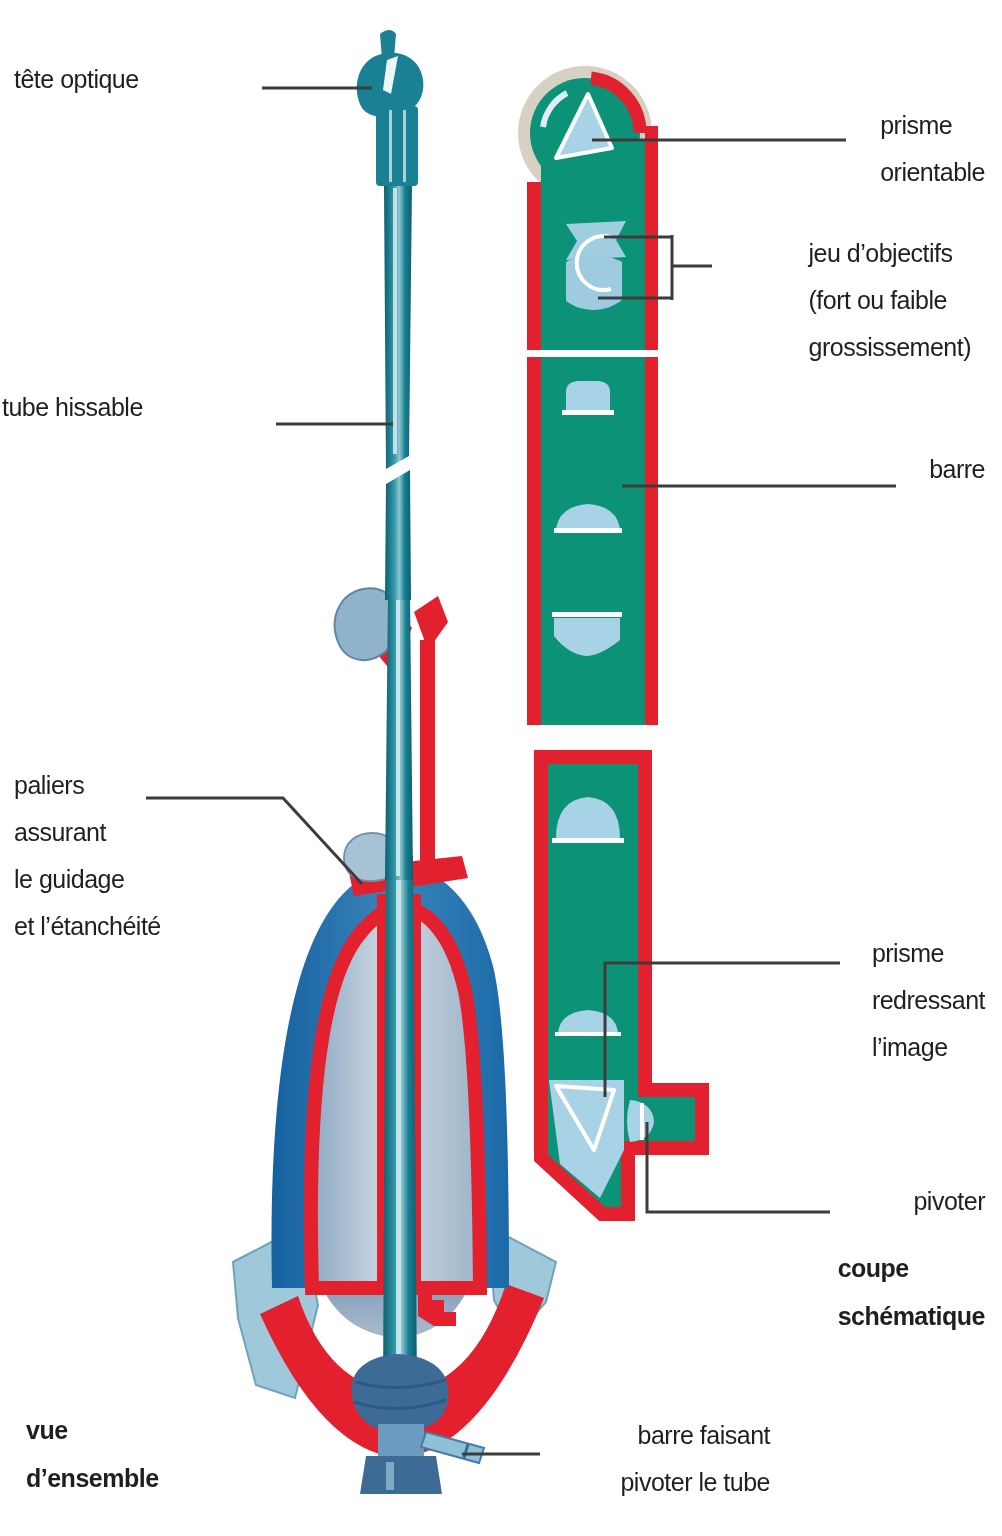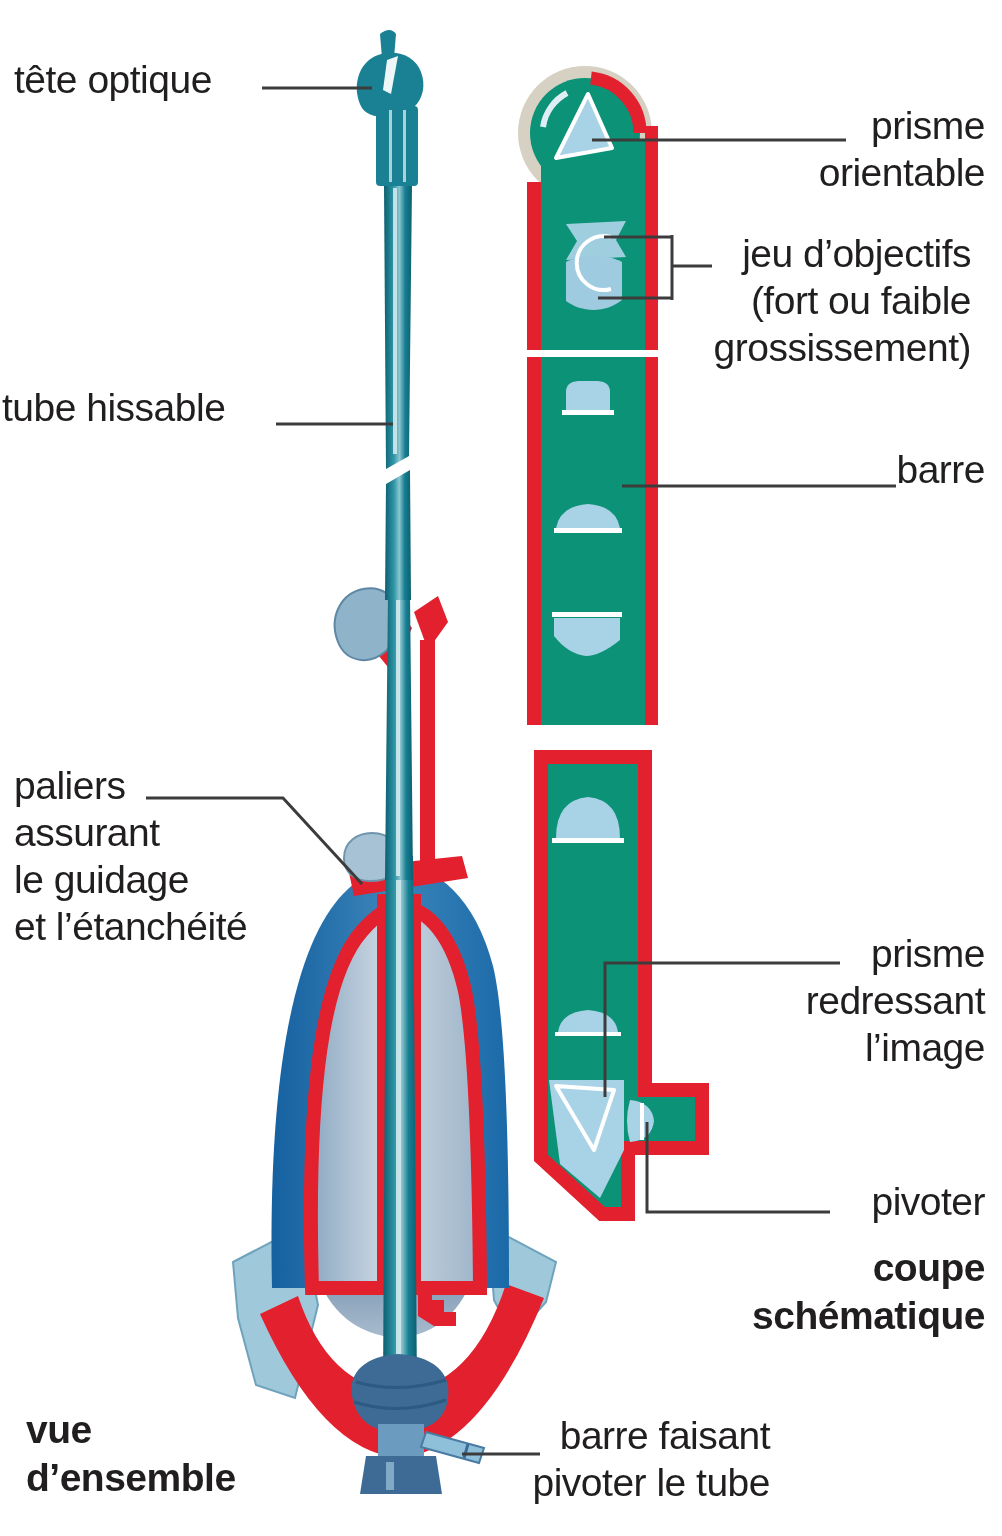--- a/index.html
+++ b/index.html
@@ -3,25 +3,25 @@
 <meta charset="utf-8">
 <style>
   html,body{margin:0;padding:0;background:#fff;}
   .stage{
     position:relative;width:1002px;height:1536px;overflow:hidden;background:#fff;
     font-family:"Liberation Sans","DejaVu Sans",sans-serif;
   }
   .stage svg{position:absolute;left:0;top:0;}
   .lbl{
     position:absolute;
-    font-size:39px;line-height:47px;letter-spacing:-0.5px;
+    font-size:25px;line-height:47px;letter-spacing:-0.5px;
     color:var(--c-text,#211e1f);
     white-space:pre-line;
   }
-  .lbl.right{text-align:right;}
+  .lbl.right{}
   .lbl.bold{font-weight:700;line-height:48px;}
   .lbl.center{text-align:right;}
   
   .f-green{fill:var(--c-green,#0b9277);}
   .f-red{fill:var(--c-red,#e3202e);}
   .s-red{stroke:var(--c-red,#e3202e);stroke-width:14px;}
   .f-lens{fill:var(--c-lens-blue,#a8d2e5);}
   .f-lens2{fill:#9fcbe0;}
   .f-arc{fill:var(--c-arc-grey,#d6d1c3);}
   .f-head{fill:var(--c-tube-teal,#1a8194);}

